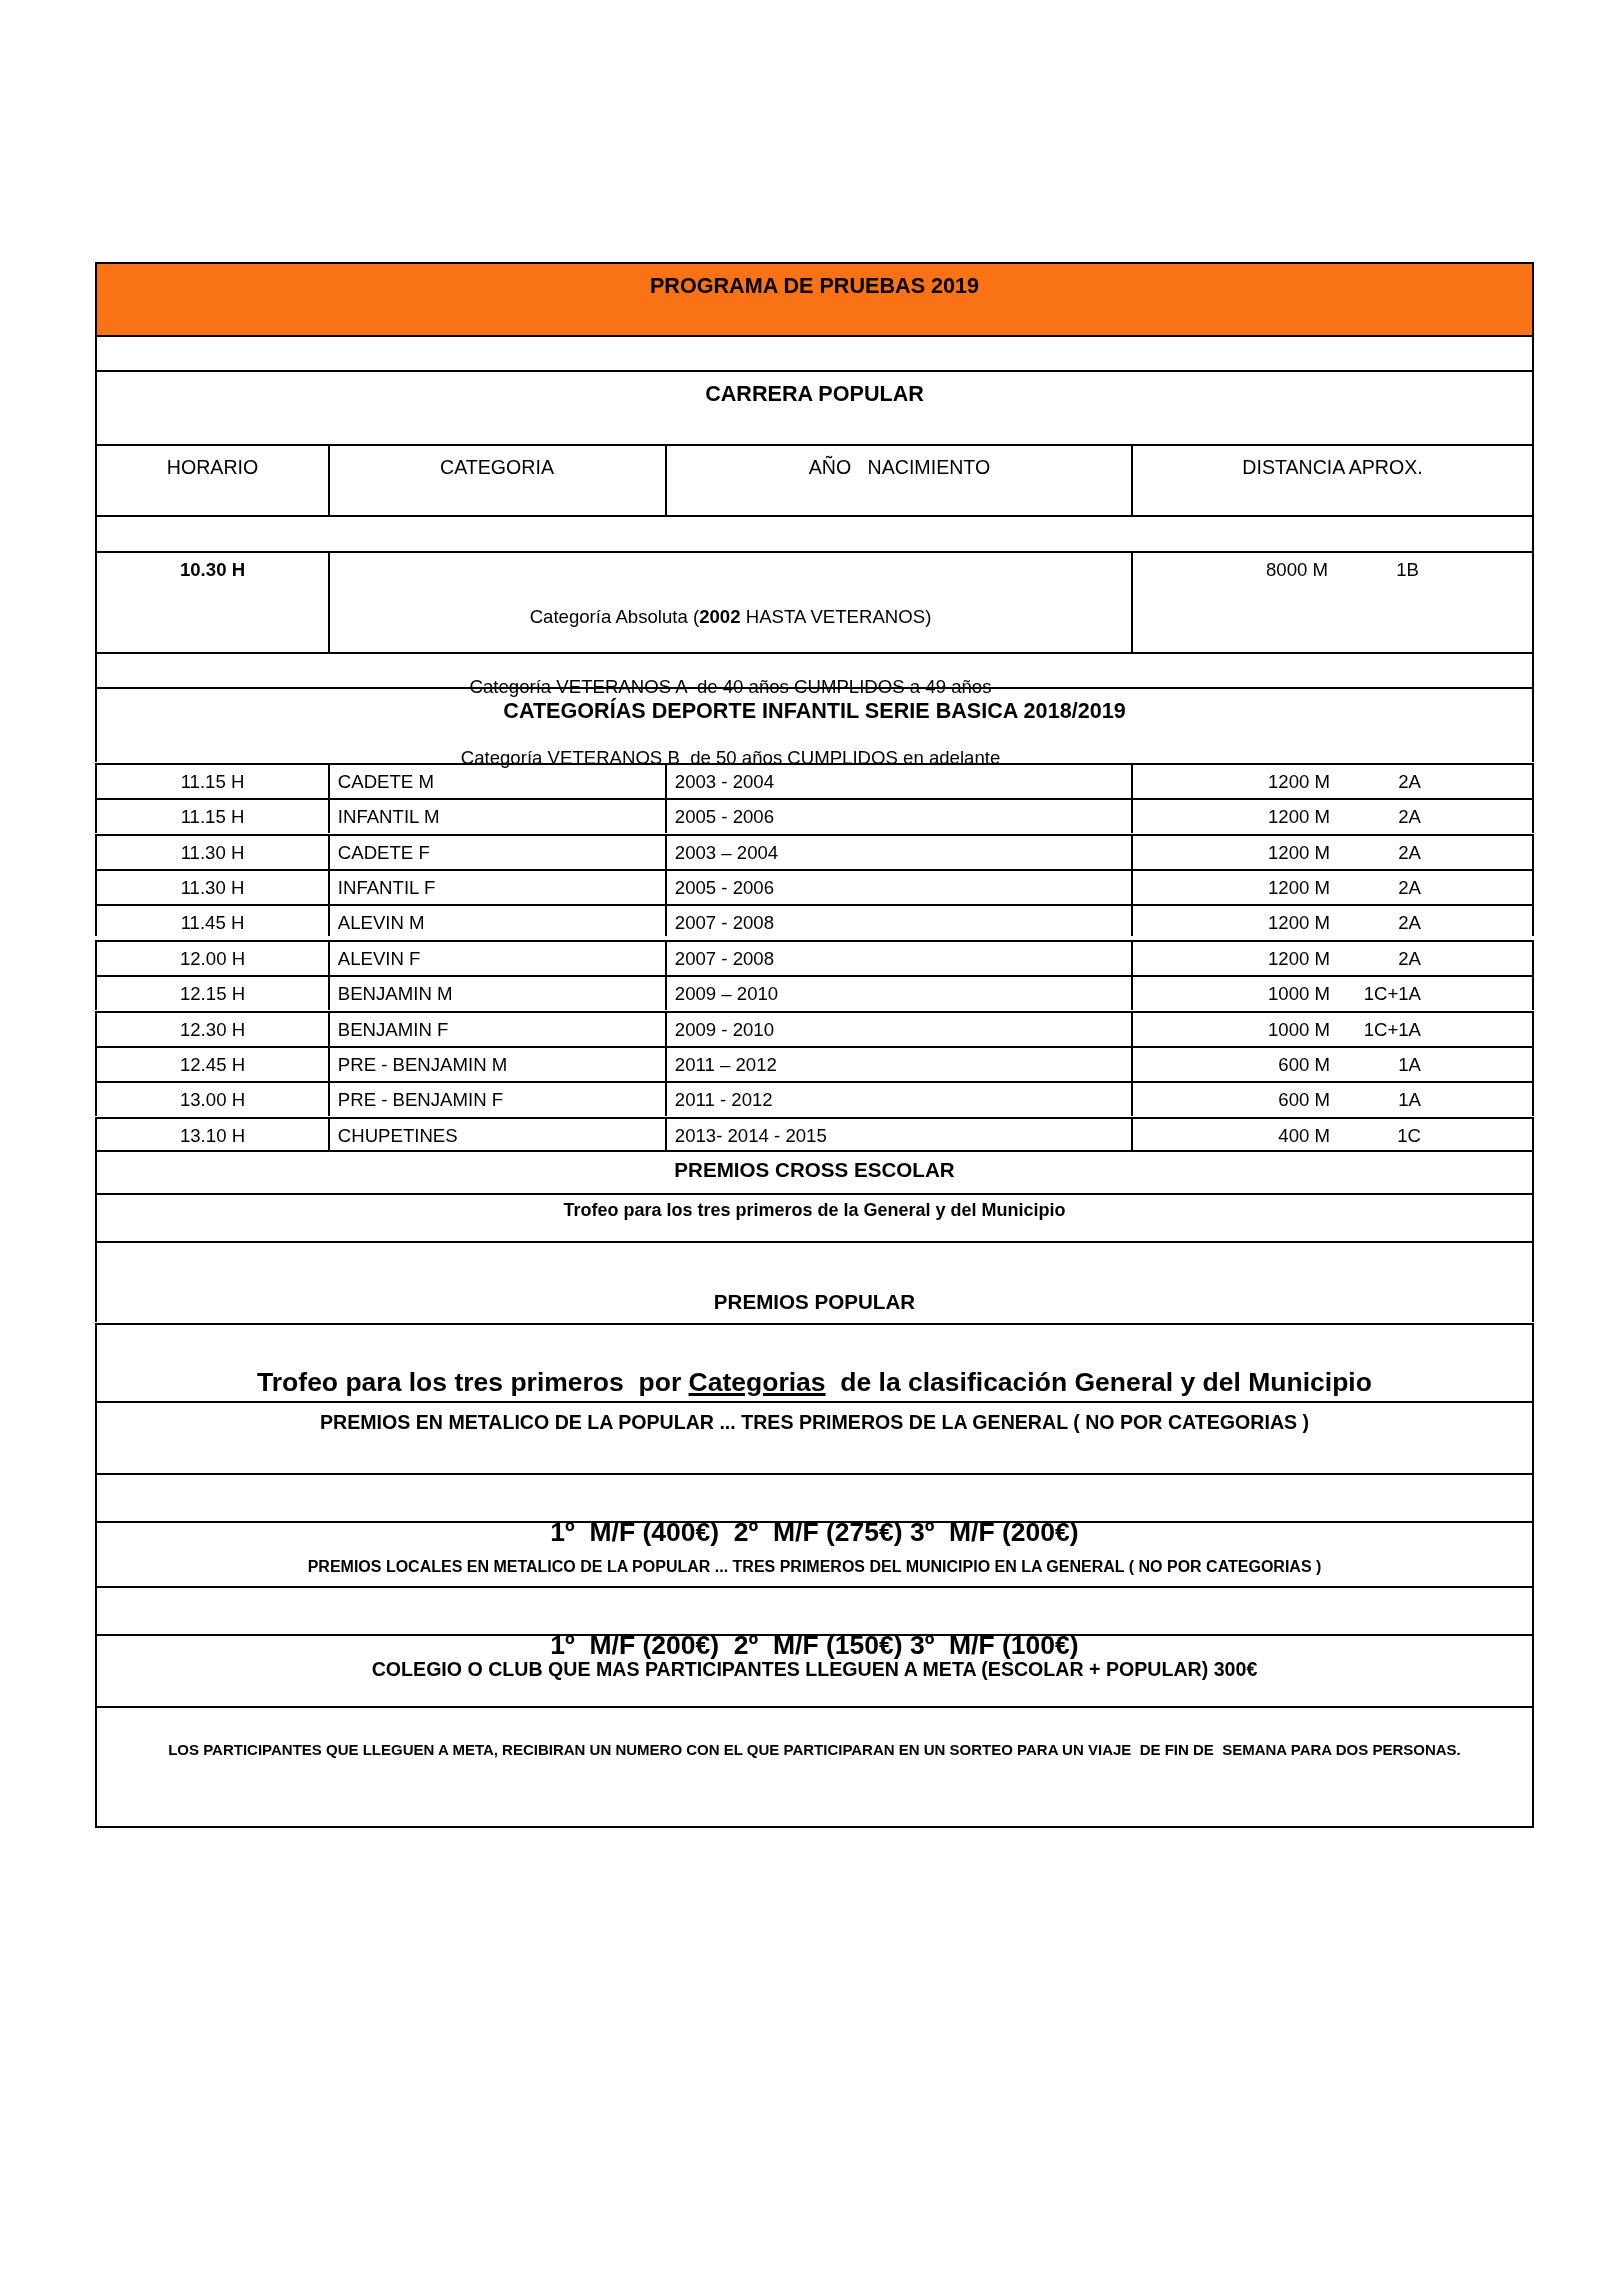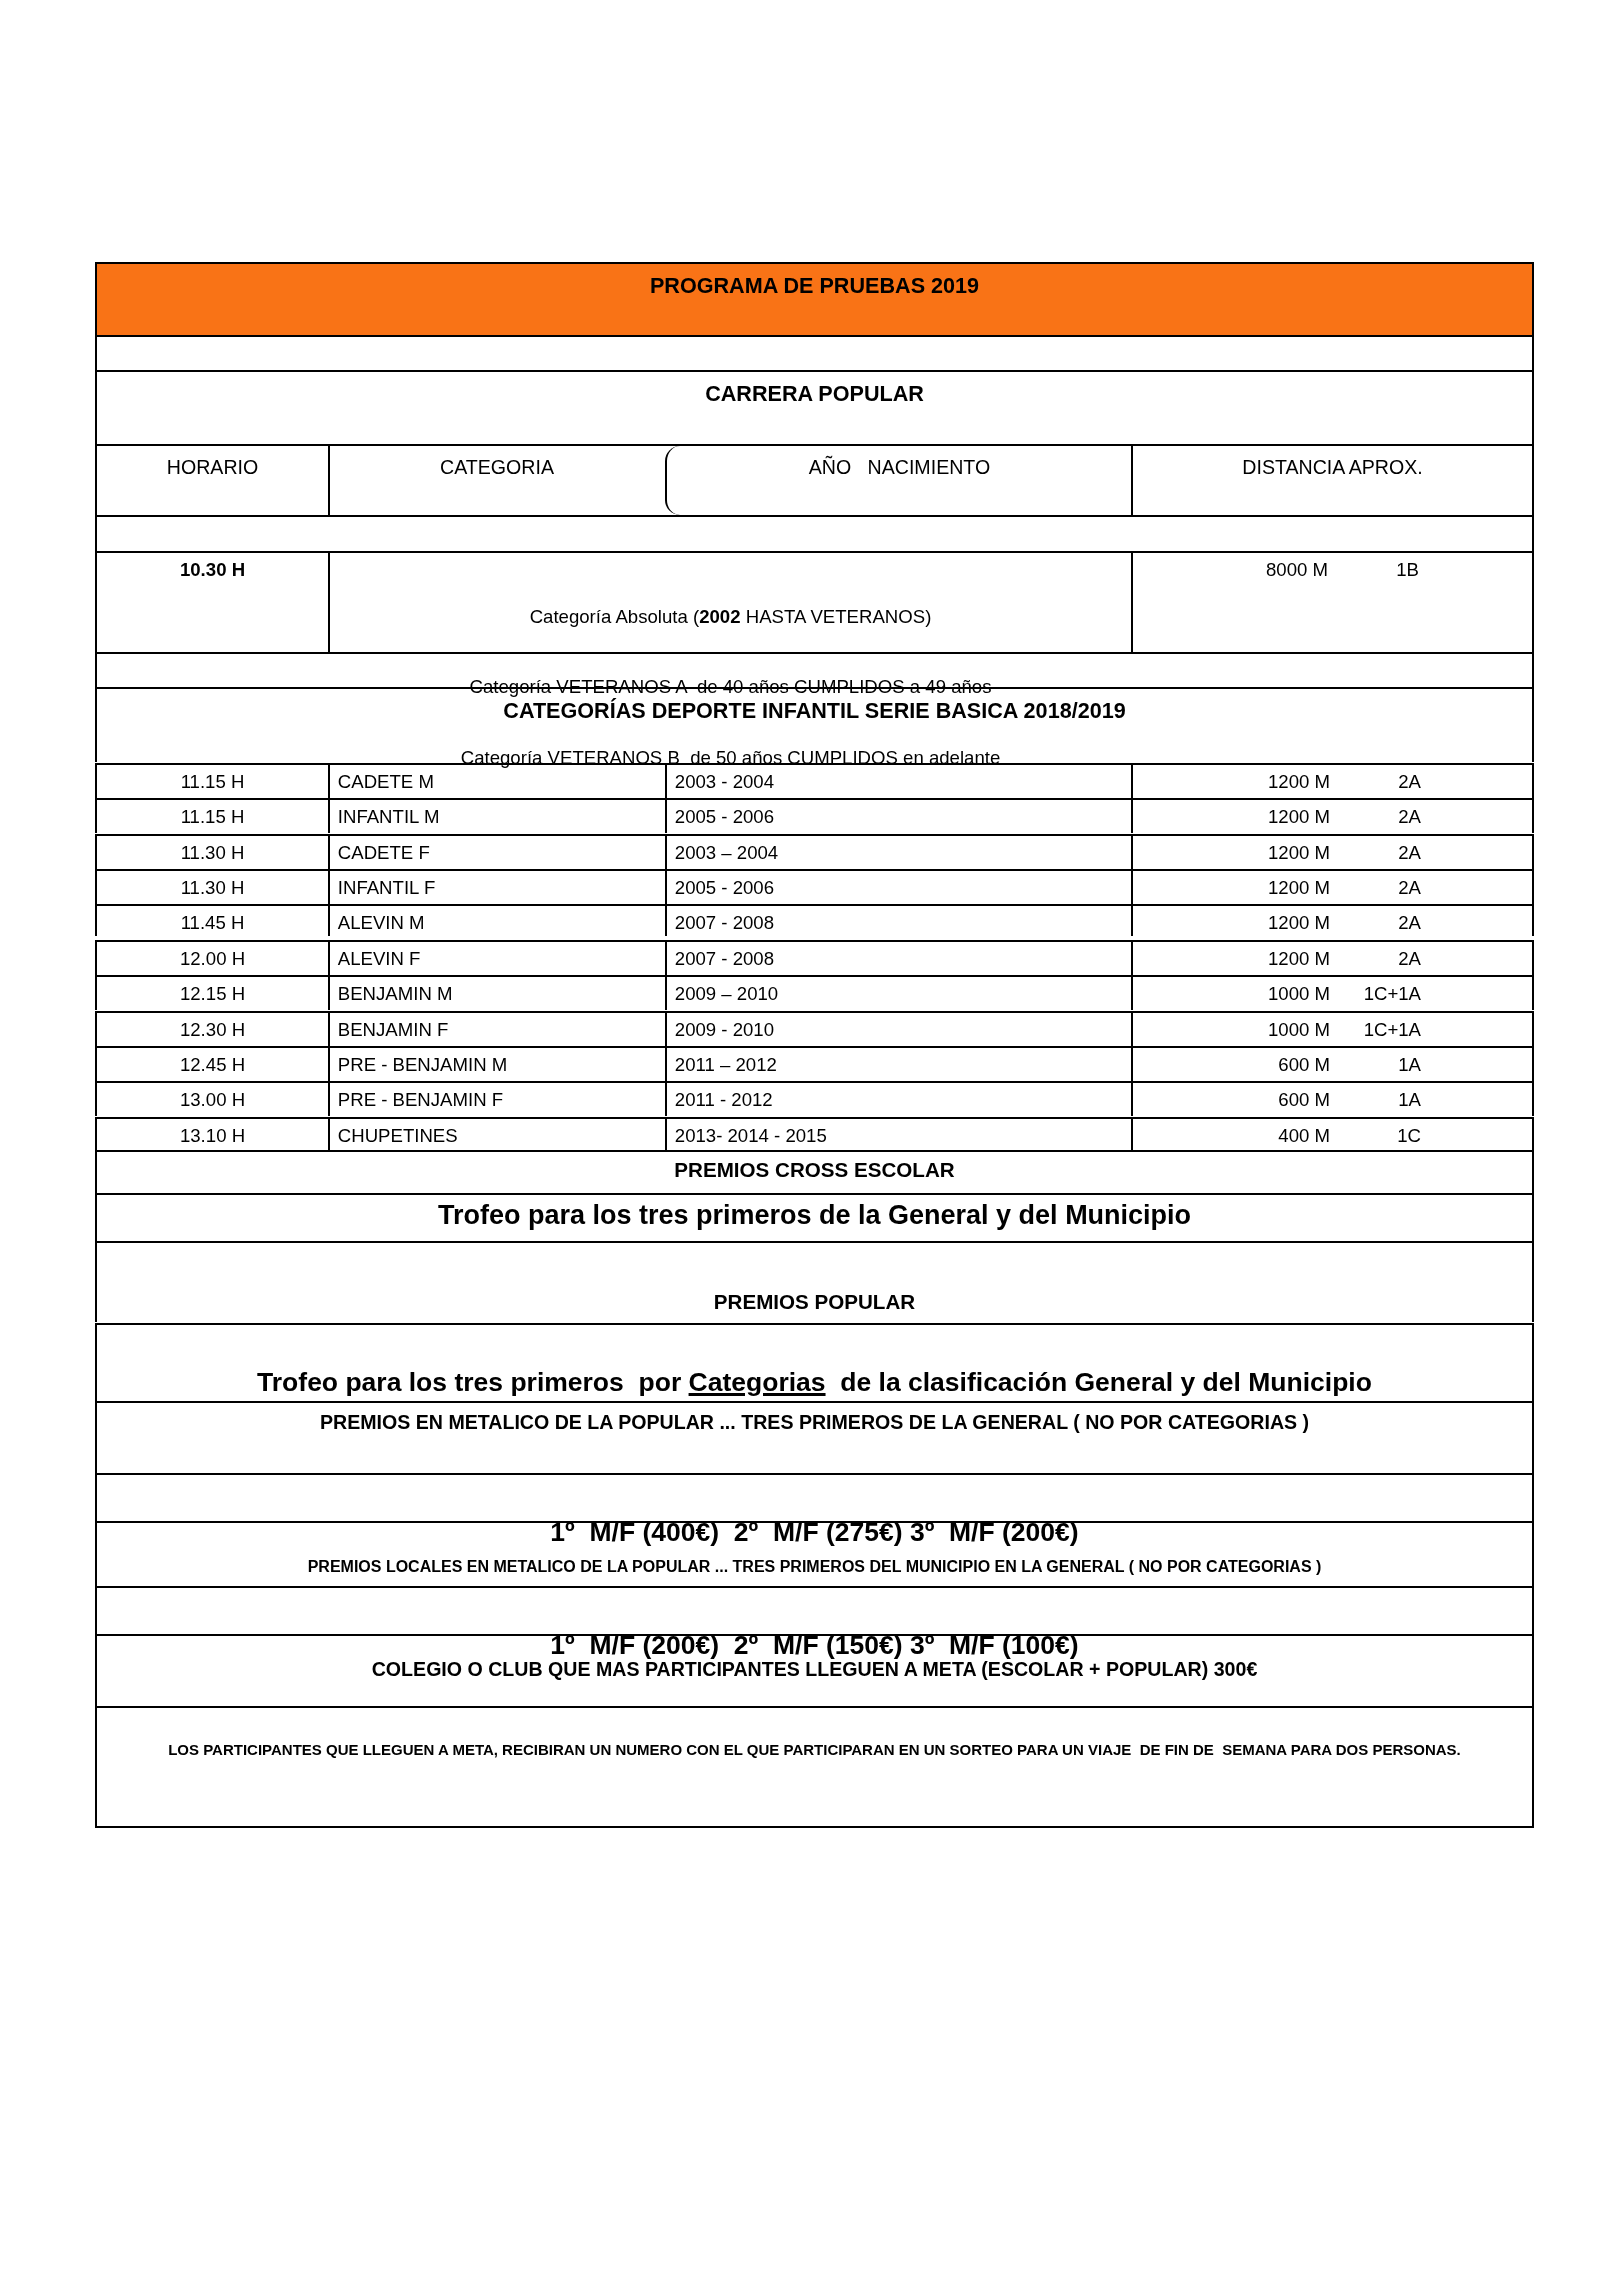--- a/index.html
+++ b/index.html
@@ -37,21 +37,21 @@
 
   <div class="row thin" style="top:73px;height:35px;"></div>
 
   <div class="row thin center bold" style="top:108px;height:74px;">
     <div class="txt22" style="padding-top:7.8px;">CARRERA POPULAR</div>
   </div>
 
   <div class="row" style="top:182px;height:71px;">
     <div class="cell c1 hdr">HORARIO</div>
     <div class="cell c2 hdr">CATEGORIA</div>
-    <div class="cell c3 hdr" style="white-space:pre;border-radius:15px;">AÑO   NACIMIENTO</div>
+    <div class="cell c3 hdr" style="white-space:pre;">AÑO   NACIMIENTO</div>
     <div class="cell c4 hdr">DISTANCIA APROX.</div>
   </div>
 
   <div class="row thin" style="top:253px;height:36px;"></div>
 
   <div class="row" style="top:289px;height:101px;">
     <div class="cell c1 center bold txt19" style="padding-top:4.9px;">10.30 H</div>
     <div class="cell c2-3 center txt19" style="padding-top:4.9px;white-space:pre;">
       <div><span>Categoría Absoluta (</span><b>2002</b><span> HASTA VETERANOS)</span></div>
       <div>Categoría VETERANOS A  de 40 años CUMPLIDOS a 49 años</div>
@@ -216,21 +216,21 @@
             <span class="d">1C</span>
           </div>
         </div>
       </div>
     </div>
 
   <div class="row center bold" style="top:888px;height:43px;">
     <div style="font-size:20.6px;padding-top:5.9px;">PREMIOS CROSS ESCOLAR</div>
   </div>
   <div class="row center bold" style="top:931px;height:48px;">
-    <div style="font-size:27px;padding-top:4.9px;">Trofeo para los tres primeros de la General y del Municipio</div>
+    <div style="font-size:18px;padding-top:4.9px;">Trofeo para los tres primeros de la General y del Municipio</div>
   </div>
 
   <div class="row center bold" style="top:979px;height:81px;">
     <div style="font-size:20.6px;padding-top:47px;">PREMIOS POPULAR</div>
   </div>
   <div class="row center bold" style="top:1061px;height:92px;white-space:pre;">
     <div style="font-size:26.5px;padding-top:5.9px;"><span>Trofeo para los tres primeros  por </span><span class="u">Categorias</span><span>  de la clasificación General y del Municipio</span></div>
   </div>
 
   <div class="row center bold" style="top:1139px;height:73px;">

